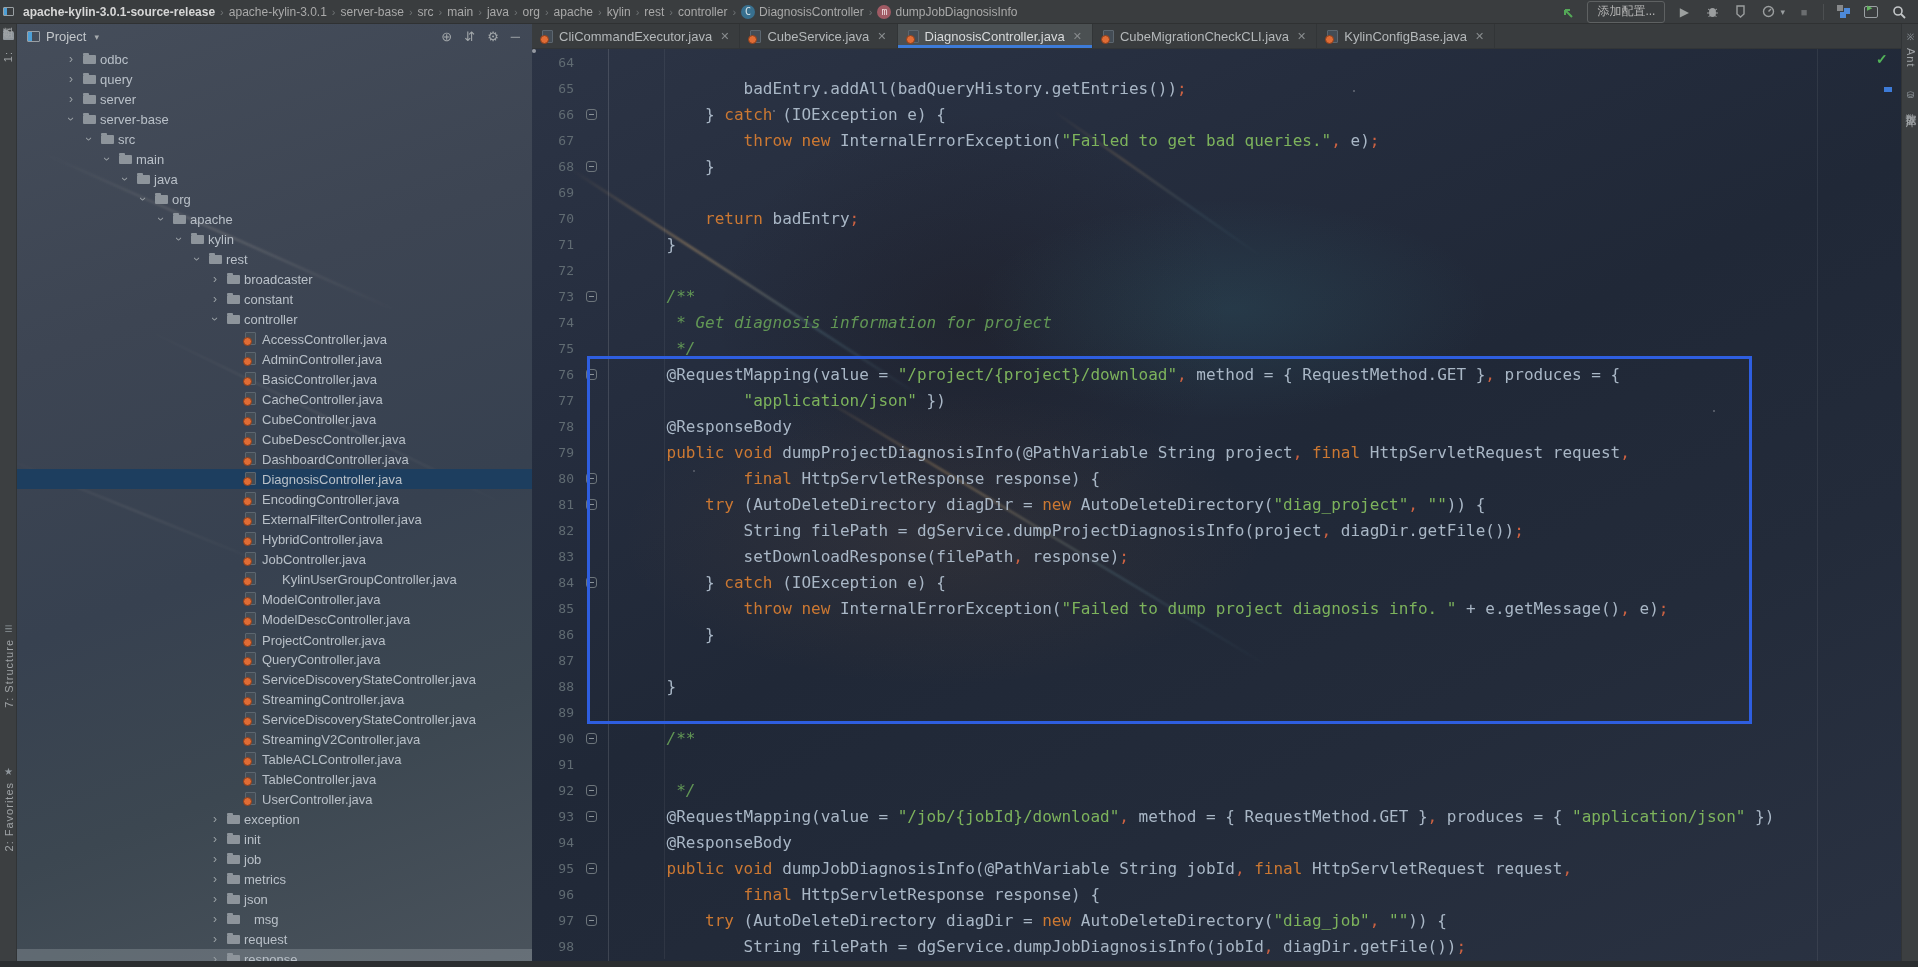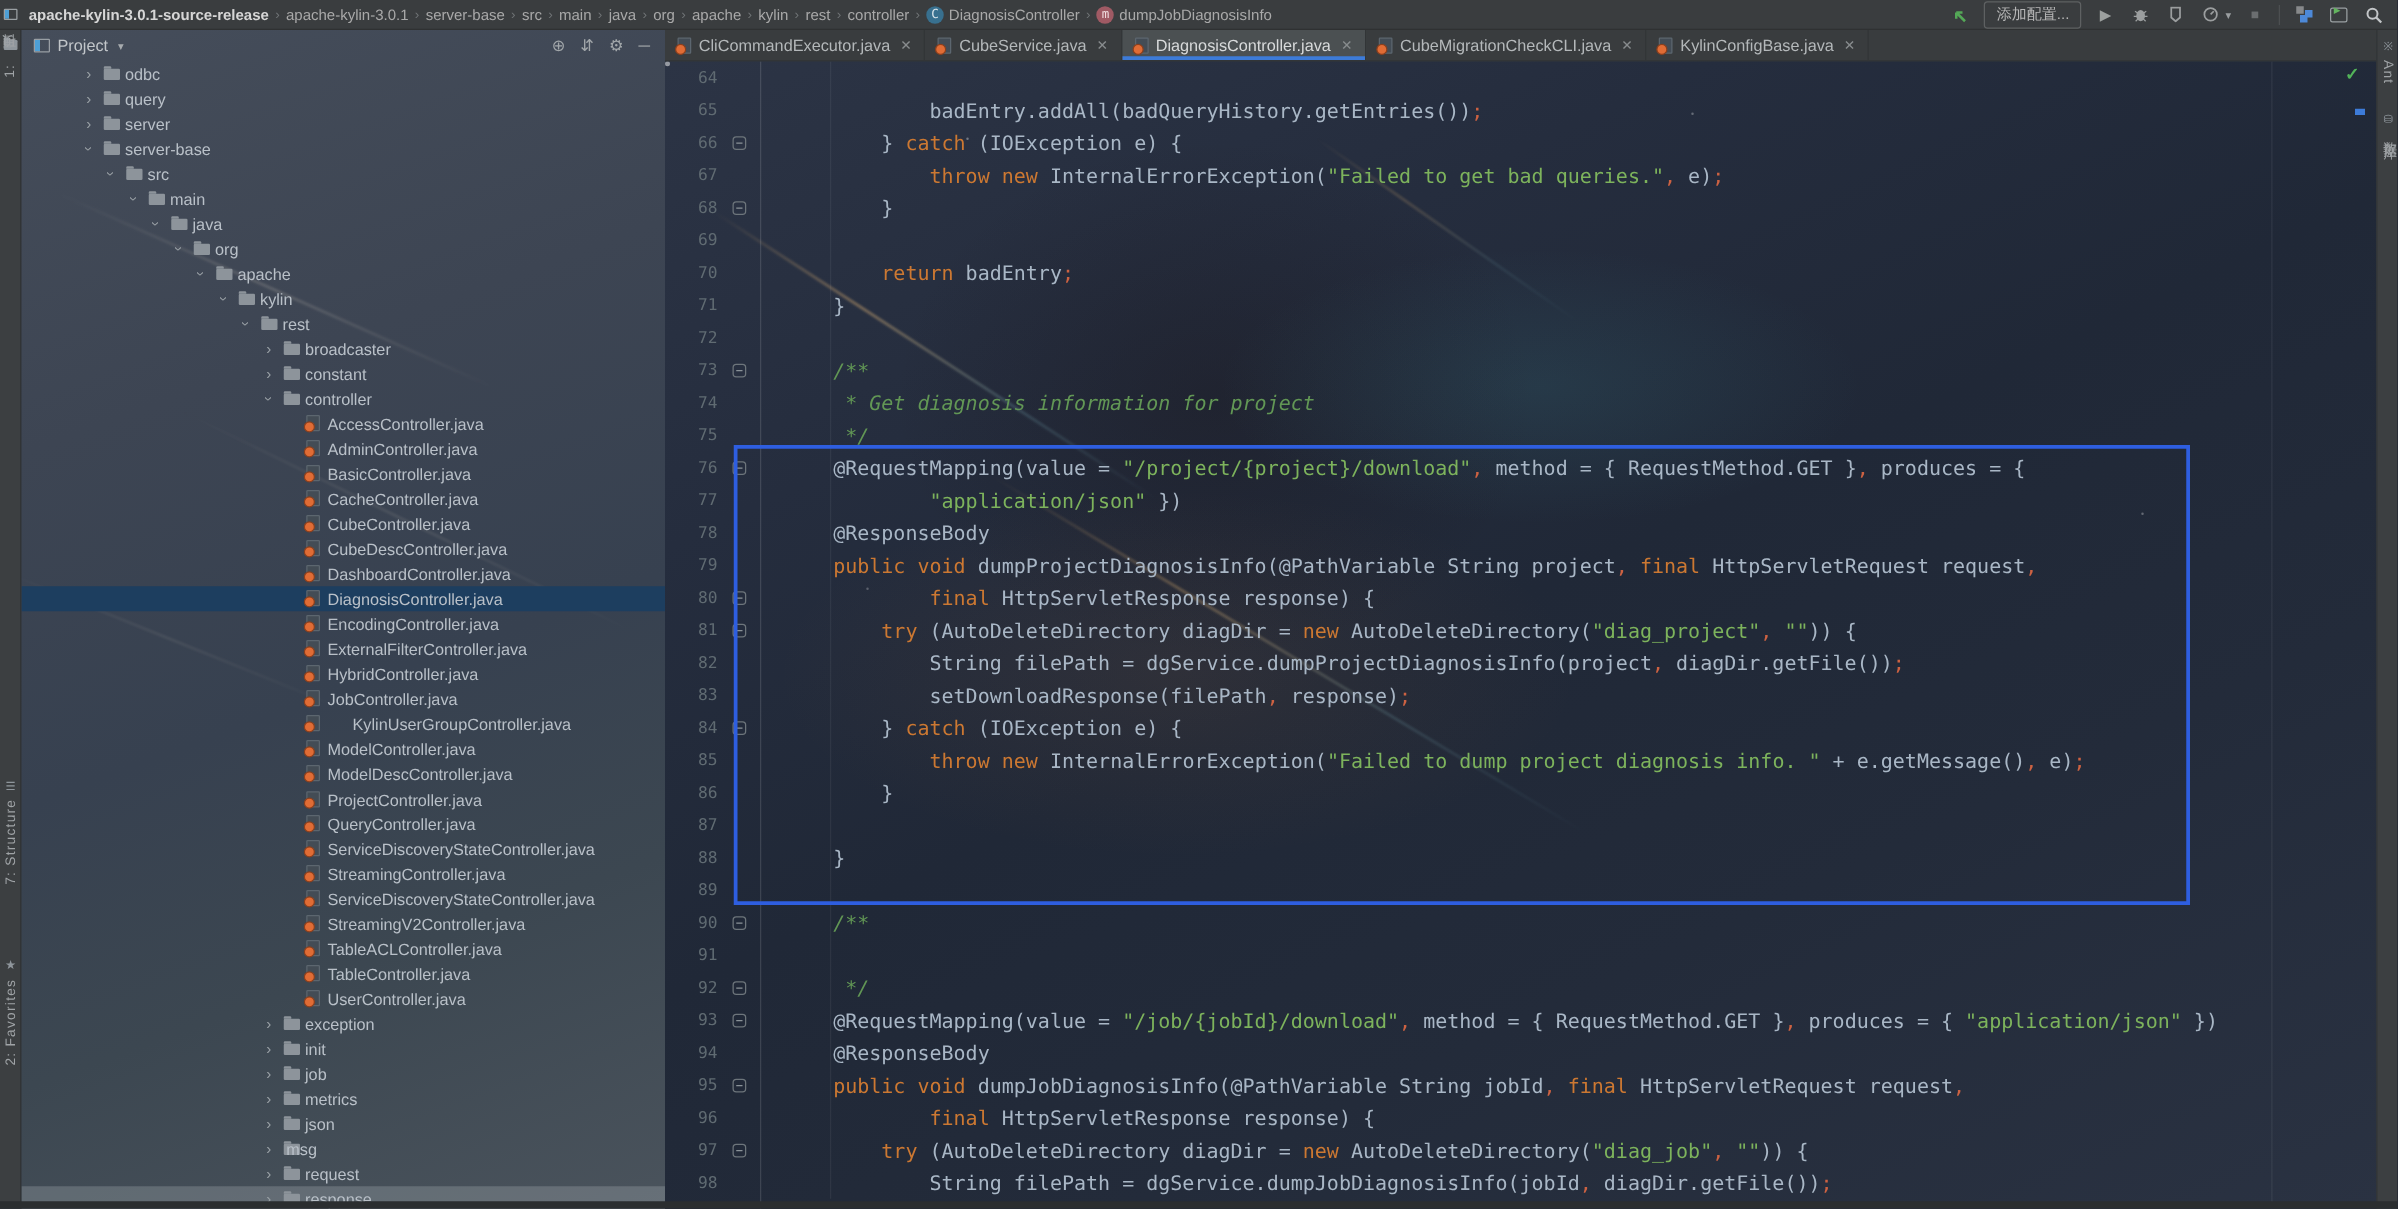--- a/index.html
+++ b/index.html
@@ -437,21 +437,21 @@
           <span class="tree-label" style="left: 227px;">metrics</span>
         </div>
         <div class="tree-row" style="top: 865px;">
           <span class="chev" style="left: 193px;">›</span>
           <span class="tree-folder" style="left: 210px;"></span>
           <span class="tree-label" style="left: 227px;">json</span>
         </div>
         <div class="tree-row" style="top: 885px;">
           <span class="chev" style="left: 193px;">›</span>
           <span class="tree-folder" style="left: 210px;"></span>
-          <span class="tree-label" style="left: 212px;">msg</span>
+          <span class="tree-label" style="left: 237px;">msg</span>
         </div>
         <div class="tree-row" style="top: 905px;">
           <span class="chev" style="left: 193px;">›</span>
           <span class="tree-folder" style="left: 210px;"></span>
           <span class="tree-label" style="left: 227px;">request</span>
         </div>
         <div class="tree-row hovered" style="top: 925px;">
           <span class="chev" style="left: 193px;">›</span>
           <span class="tree-folder" style="left: 210px;"></span>
           <span class="tree-label" style="left: 227px;">response</span>

